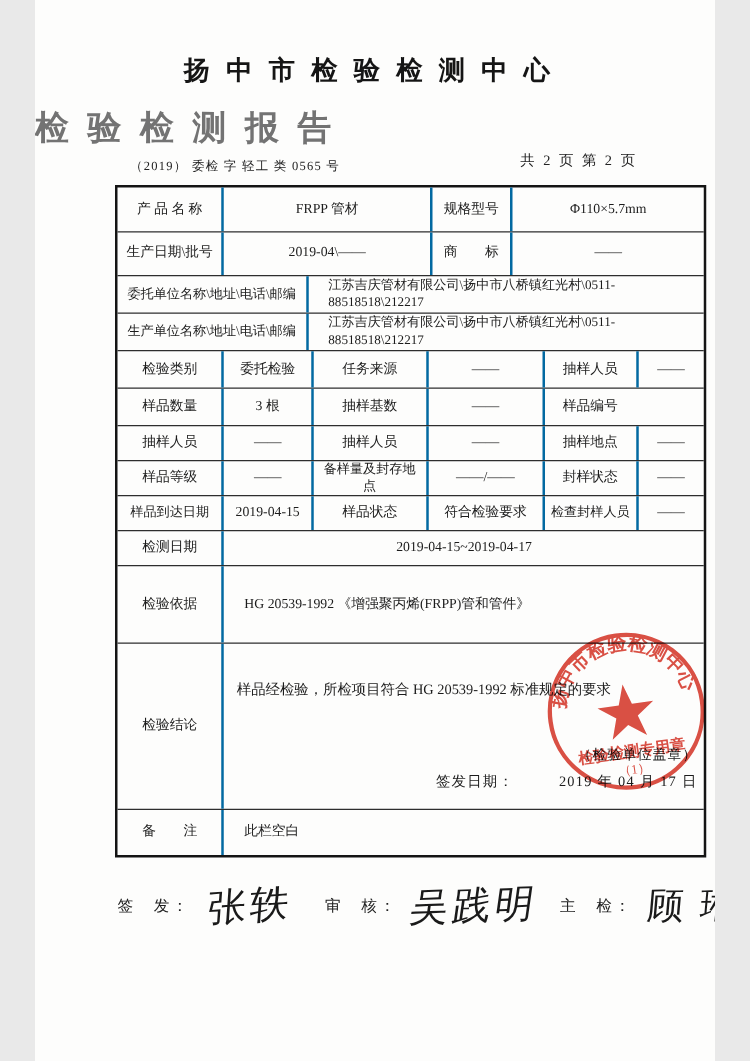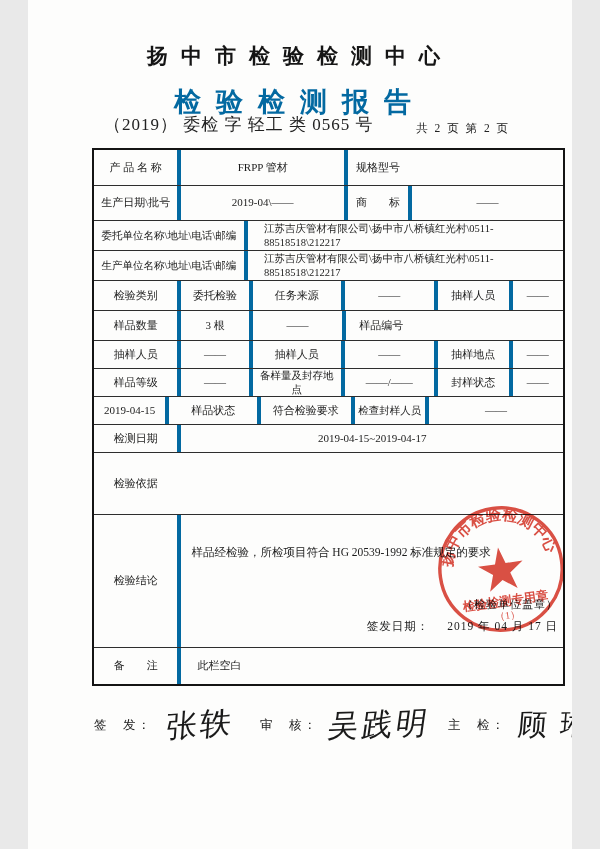--- a/index.html
+++ b/index.html
@@ -17,41 +17,41 @@
     color:#1e1e1e;
   }
   
   .org-title{
     position:absolute;top:42px;left:0;width:100%;
     text-align:center;font-size:21px;font-weight:bold;
     letter-spacing:13px;color:#151515;
   }
   .report-title{
     position:absolute;top:84px;left:0;width:100%;
-    text-align:center;font-size:27px;font-weight:bold;
-    letter-spacing:15px;color:#0369a1;
+    text-align:left;font-size:27px;font-weight:bold;
+    letter-spacing:15px;color:#737373;
   }
   .ref-no{
-    position:absolute;top:113px;left:76px;
-    font-size:17px;letter-spacing:1px;color:#222;text-align:center;
+    position:absolute;top:126px;left:76px;
+    font-size:10px;letter-spacing:1px;color:#222;text-align:center;
   }
   .page-info{
     position:absolute;top:121px;right:62px;
     font-size:11.5px;letter-spacing:2px;color:#222;
   }
   
   .tb{
     position:absolute;left:64px;top:148px;width:473px;
     border:2px solid #141414;
     background:transparent;
   }
   .r{display:flex;border-top:1px solid #2e2e2e;}
   .r:first-child{border-top:none;}
   .c{
-    border-left:4px solid #0369a1;
+    border-left:2px solid #0369a1;
     display:flex;align-items:center;justify-content:center;
     text-align:center;font-size:11px;line-height:1.25;
     padding:2px 3px;color:#1c1c1c;
   }
   .c:first-child{border-left:none;}
   .c.left{justify-content:flex-start;text-align:left;padding-left:16px;}
   .h35{height:35px}.h30{height:30px}.h28{height:28px}
   .h62{height:62px}.h133{height:133px}.h37{height:37px}
   
   .w-a{width:17.8%}            
@@ -69,21 +69,21 @@
     text-align:left;font-size:11.5px;
   }
   .seal-note{
     position:absolute;top:83px;right:5px;
     font-size:11px;letter-spacing:1px;
   }
   .issue-line{
     position:absolute;top:104px;right:5px;
     font-size:11.5px;letter-spacing:1px;
   }
-  .issue-line span{margin-left:14px;}
+  .issue-line span{margin-left:32px;}
   .issue-line span:first-child{margin-left:0;}
   
   .sig-row{
     position:absolute;left:66px;top:692px;width:512px;height:66px;
     display:flex;align-items:center;
   }
   .sig-label{
     font-size:12.5px;letter-spacing:2px;color:#222;flex:0 0 auto;
   }
   .sig-name{
@@ -112,20 +112,21 @@
   <div class="report-title">检验检测报告</div>
   <div class="ref-no">（2019） 委检 字 轻工 类 0565 号</div>
   <div class="page-info">共 2 页 第 2 页</div>
 
   <div class="tb">
 
     <div class="r h35">
       <div class="c w-a">产 品 名 称</div>
       <div class="c w-b">FRPP 管材</div>
       <div class="c w-c">规格型号</div>
+      <div class="c g">Φ110×5.7mm</div>
     </div>
 
     <div class="r h35">
       <div class="c w-a">生产日期\批号</div>
       <div class="c w-b">2019-04\——</div>
       <div class="c w-c">商　　标</div>
       <div class="c g">——</div>
     </div>
 
     <div class="r h30">
@@ -143,20 +144,21 @@
       <div class="c s2">委托检验</div>
       <div class="c s3">任务来源</div>
       <div class="c s4">——</div>
       <div class="c s5">抽样人员</div>
       <div class="c s6">——</div>
     </div>
 
     <div class="r h30">
       <div class="c s1">样品数量</div>
       <div class="c s2">3 根</div>
+      <div class="c s3">抽样基数</div>
       <div class="c s4">——</div>
       <div class="c s5">样品编号</div>
     </div>
 
     <div class="r h28">
       <div class="c s1">抽样人员</div>
       <div class="c s2">——</div>
       <div class="c s3">抽样人员</div>
       <div class="c s4">——</div>
       <div class="c s5">抽样地点</div>
@@ -166,34 +168,36 @@
     <div class="r h28">
       <div class="c s1">样品等级</div>
       <div class="c s2">——</div>
       <div class="c s3 small">备样量及封存地点</div>
       <div class="c s4">——/——</div>
       <div class="c s5">封样状态</div>
       <div class="c s6">——</div>
     </div>
 
     <div class="r h28">
+      <div class="c s1 small">样品到达日期</div>
       <div class="c s2">2019-04-15</div>
       <div class="c s3">样品状态</div>
       <div class="c s4">符合检验要求</div>
       <div class="c s5 small">检查封样人员</div>
       <div class="c s6">——</div>
     </div>
 
     <div class="r h28">
       <div class="c s1">检测日期</div>
       <div class="c g">2019-04-15~2019-04-17</div>
     </div>
 
     <div class="r h62">
       <div class="c s1">检验依据</div>
+      <div class="c g left">HG 20539-1992 《增强聚丙烯(FRPP)管和管件》</div>
     </div>
 
     <div class="r h133">
       <div class="c s1">检验结论</div>
       <div class="c g concl">
         <div class="concl-text">样品经检验，所检项目符合 HG 20539-1992 标准规定的要求</div>
         <div class="seal-note">（检验单位盖章）</div>
         <div class="issue-line">
           <span>签发日期：</span>
           <span>2019 年 04 月 17 日</span>

